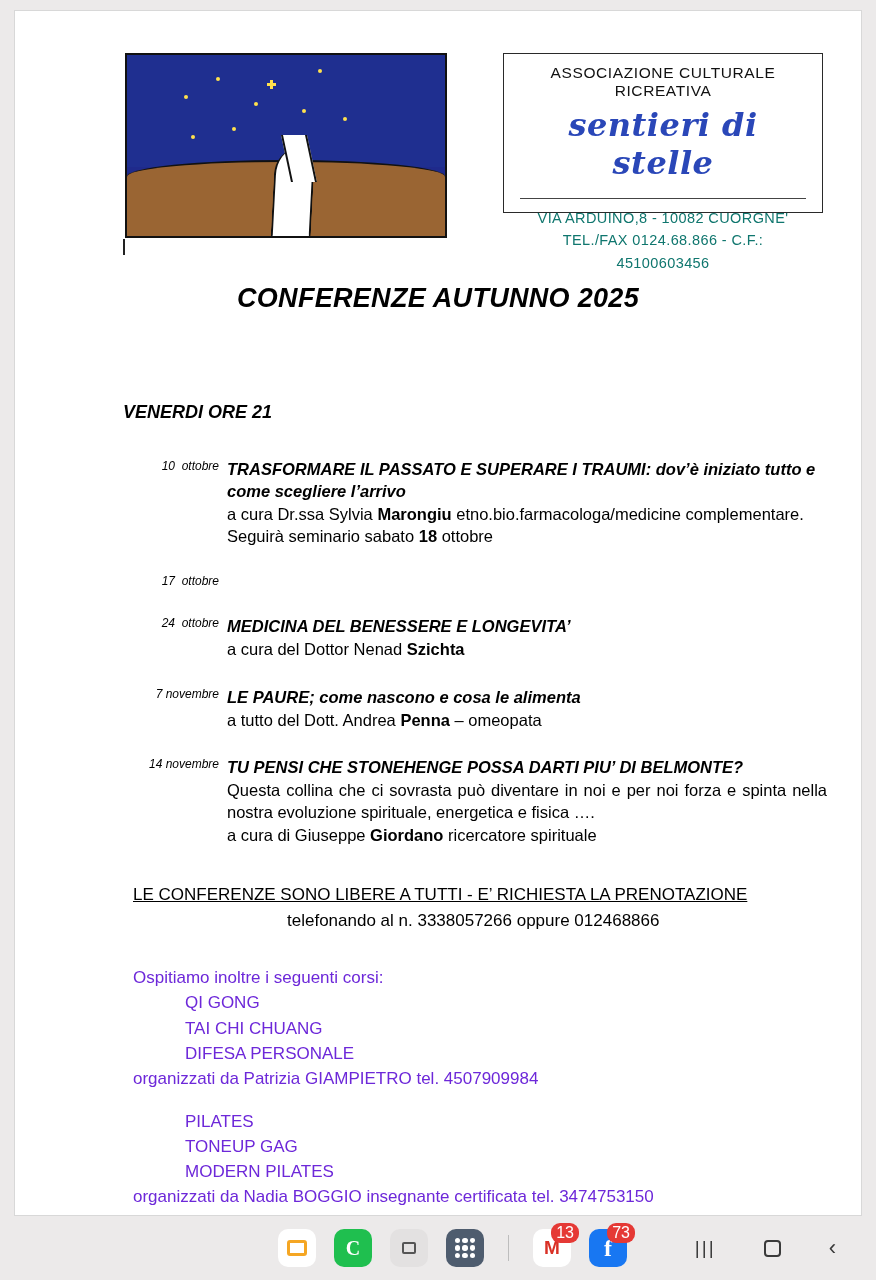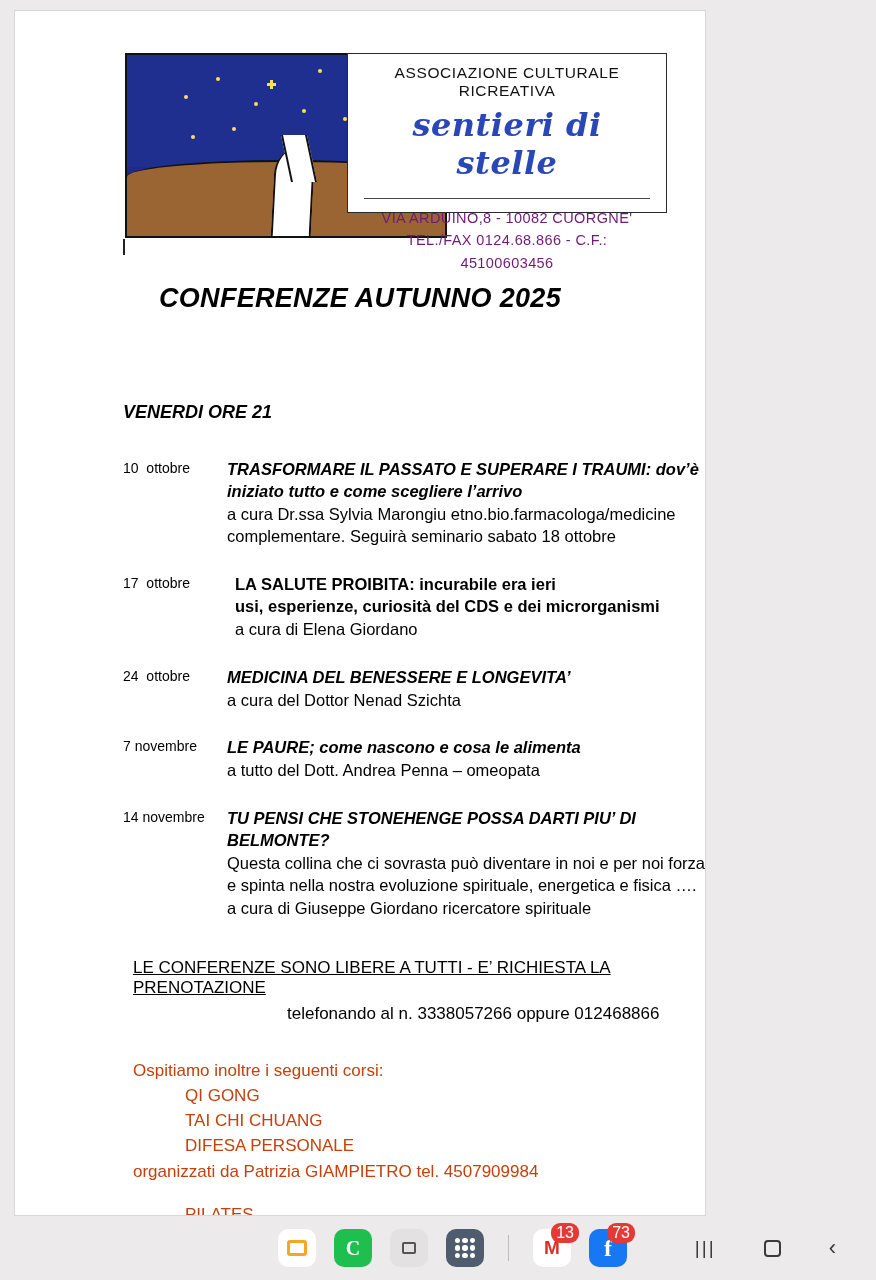--- a/index.html
+++ b/index.html
@@ -12,21 +12,21 @@
   #screen {
     position: relative;
     width: 876px; height: 1280px;
     background: #eceaea;
     overflow: hidden;
   }
   
   #page {
     position: absolute;
     left: 14px; top: 10px;
-    width: 692px; height: 1206px;
+    width: 848px; height: 1206px;
     background: #ffffff;
     border: 1px solid #d8d8d8;
     overflow: hidden;
   }
   
   .header {
     position: relative;
     height: 210px;
   }
   .logo-art {
@@ -98,21 +98,21 @@
     text-align: center;
     margin-top: 6px;
     letter-spacing: 0.5px;
   }
   .logo-rule {
     border-top: 1px solid #444;
     margin: 16px 4px 8px 4px;
   }
   .logo-addr {
     font-size: 14.5px;
-    color: #701a75;
+    color: #0f766e;
     text-align: center;
     letter-spacing: 0.4px;
     line-height: 1.55;
   }
   .tick {
     position: absolute;
     left: 108px; top: 228px;
     width: 2px; height: 16px;
     background: #222;
   }
@@ -140,53 +140,54 @@
   .talk {
     display: flex;
     margin: 0 0 26px 0;
     padding-left: 108px;
     font-size: 16.5px;
     color: #000;
     line-height: 1.33;
   }
   .talk .date {
     flex: 0 0 104px;
-    text-align: left;
+    text-align: right;
     padding-right: 8px;
     white-space: pre;
-    font-size: 14px;
+    font-size: 12px;
+    font-style: italic;
   }
   .talk .body { flex: 1 1 auto; max-width: 600px; }
   .talk .headline {
     font-weight: bold;
     font-style: italic;
     display: block;
   }
   .talk .headline.upright { font-style: normal; }
   .talk .detail { display: block; margin-top: 1px; }
   .talk .detail.justify { text-align: justify; }
-  .talk .detail b { font-weight: normal; margin-top: 32px; }
+  .talk .detail b { font-weight: bold; margin-top: 32px; }
   .indent-1 { padding-left: 8px; }
 
   
   .notice {
     margin: 38px 0 0 118px;
     font-size: 17px;
     text-decoration: underline;
     color: #000;
   }
   .notice-sub {
     margin: 6px 0 0 272px;
     font-size: 17px;
     color: #000;
   }
   .courses {
     margin: 34px 0 0 118px;
     font-size: 17px;
-    color: #c2410c;
+    color: #6d28d9;
     line-height: 1.48;
   }
   .courses .item { margin-left: 52px; }
   .courses .org { margin-left: 0; }
   .spacer { height: 18px; }
 
   
   #dock {
     position: absolute;
     left: 0; bottom: 0;
@@ -292,25 +293,20 @@
       <div class="talk">
         <div class="date">10  ottobre</div>
         <div class="body">
           <span class="headline">TRASFORMARE IL PASSATO E SUPERARE I TRAUMI: dov’è iniziato tutto e come scegliere l’arrivo</span>
           <span class="detail"><span>a cura Dr.ssa Sylvia </span><b>Marongiu</b><span> etno.bio.farmacologa/medicine complementare.   Seguirà seminario sabato </span><b>18</b><span> ottobre</span></span>
         </div>
       </div>
 
       <div class="talk">
         <div class="date">17  ottobre</div>
-        <div class="body indent-1">
-          <span class="headline upright">LA SALUTE PROIBITA: incurabile era ieri</span>
-          <span class="headline upright">usi, esperienze, curiosità del CDS e dei microrganismi</span>
-          <span class="detail"><span>a cura di Elena </span><b>Giordano</b><span></span></span>
-        </div>
       </div>
 
       <div class="talk">
         <div class="date">24  ottobre</div>
         <div class="body">
           <span class="headline">MEDICINA DEL BENESSERE E LONGEVITA’</span>
           <span class="detail"><span>a cura del Dottor Nenad </span><b>Szichta</b><span></span></span>
         </div>
       </div>
 

